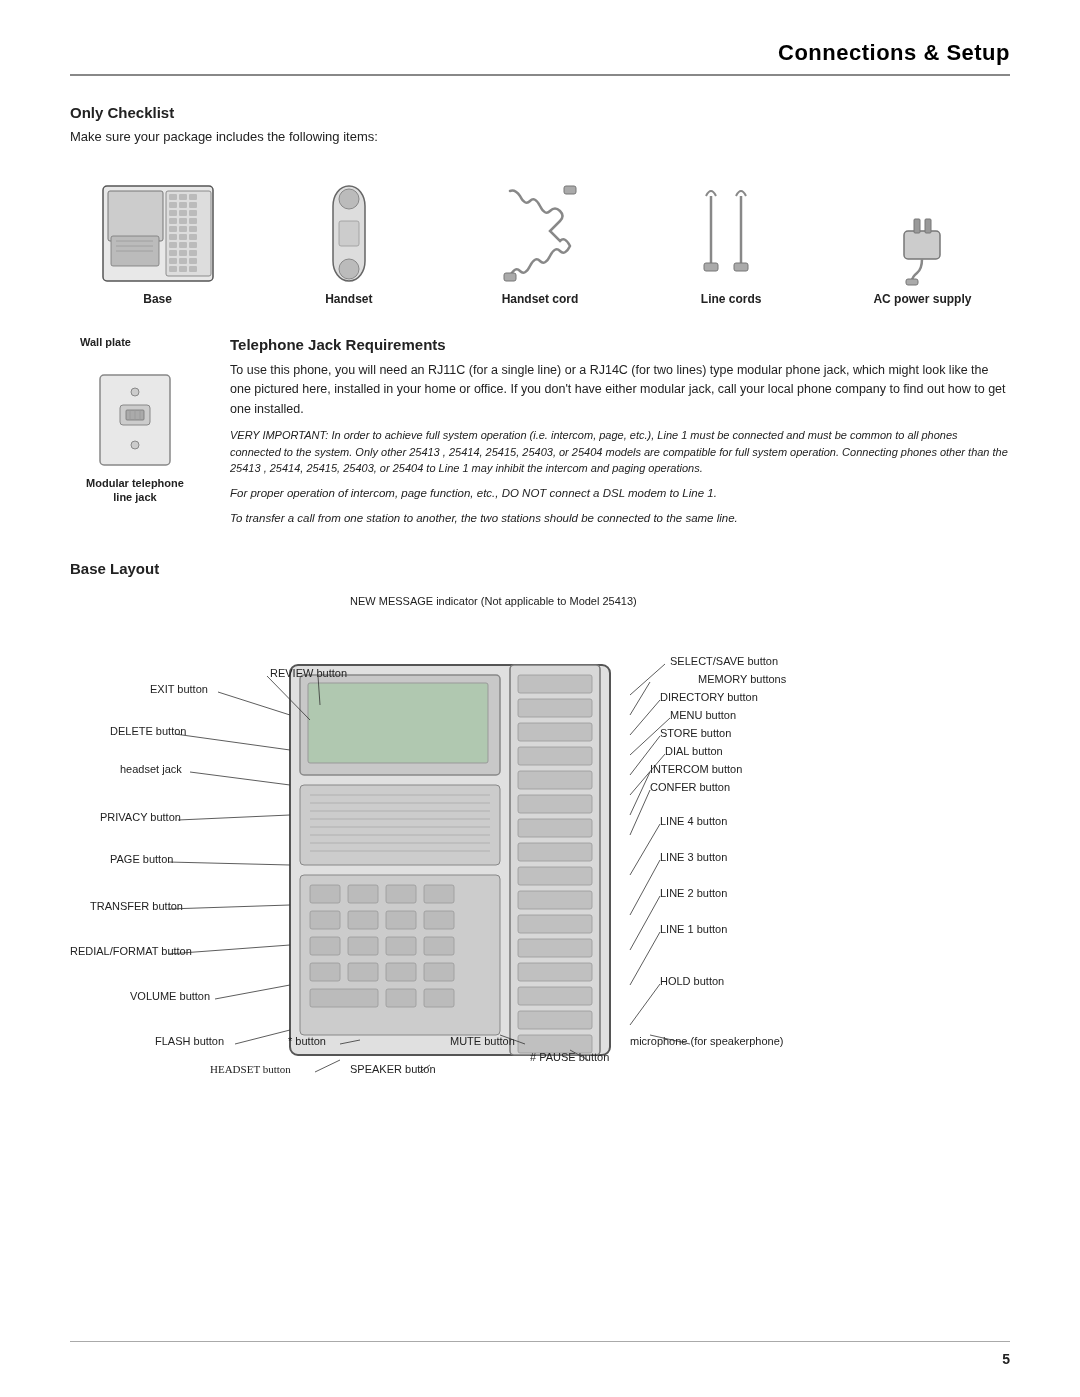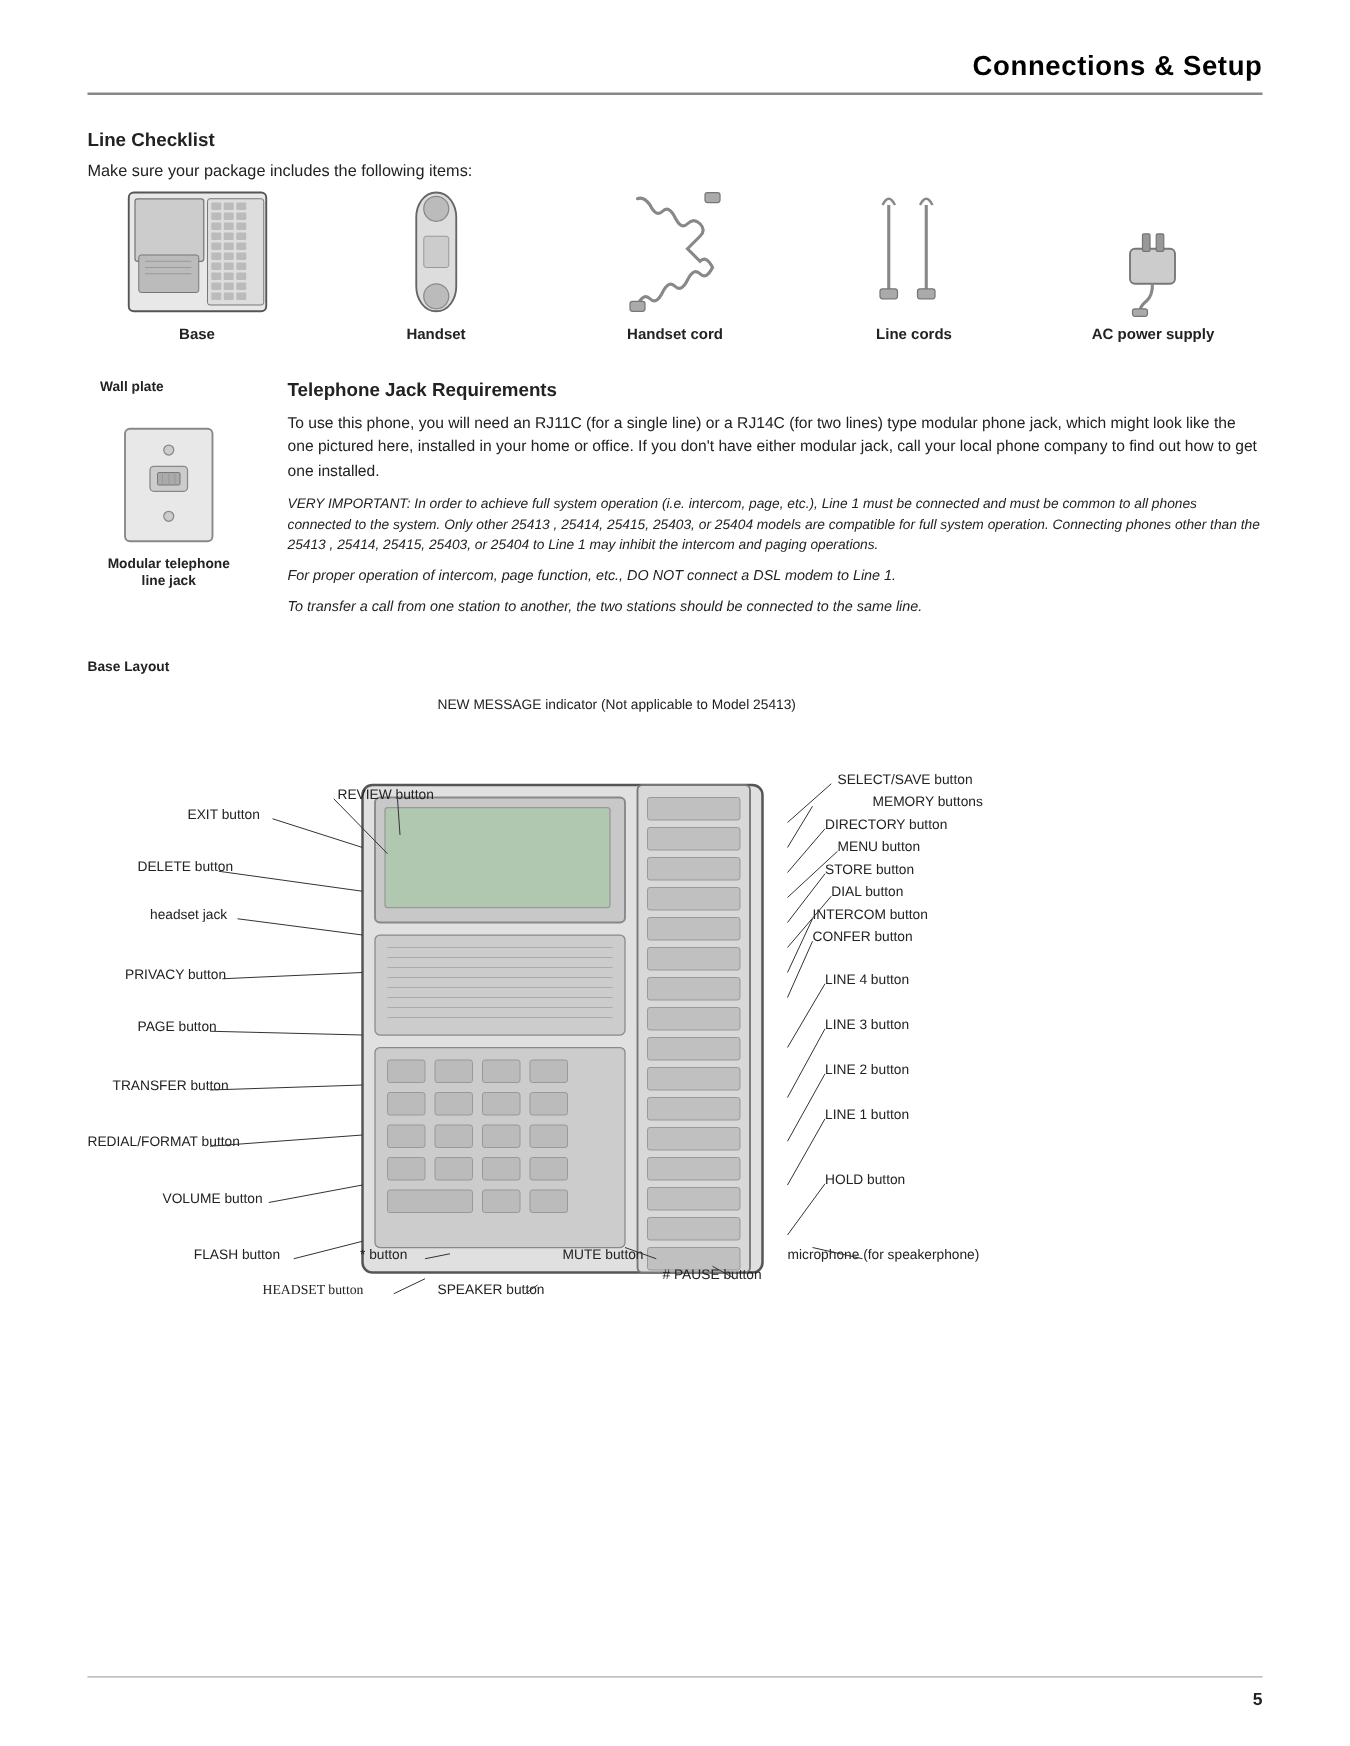--- a/index.html
+++ b/index.html
@@ -41,21 +41,21 @@
       font-weight: bold;
       margin-bottom: 8px;
     }
 
     
     .parts-checklist {
       margin-bottom: 30px;
     }
     .parts-checklist .subtitle {
       font-size: 13px;
-      margin-bottom: 0;
+      margin-bottom: 32px;
     }
     .parts-row {
       display: flex;
       align-items: flex-end;
       gap: 16px;
       margin-bottom: 6px;
     }
     .part-item {
       display: flex;
       flex-direction: column;
@@ -127,21 +127,21 @@
       font-style: italic;
       font-size: 11px;
       line-height: 1.5;
     }
 
     
     .base-layout {
       margin-top: 20px;
     }
     .base-layout-title {
-      font-size: 11px;
+      font-size: 15px;
       font-weight: bold;
       margin-bottom: 18px;
     }
     .diagram-container {
       position: relative;
       width: 100%;
       height: 560px;
     }
     .diagram-label {
       position: absolute;
@@ -170,21 +170,21 @@
 </head>
 <body>
 
 <div class="page">
 
   <div class="page-header">
     <span class="page-title">Connections &amp; Setup</span>
   </div>
 
   <div class="parts-checklist">
-    <div class="section-title">Line Checklist</div>
+    <div class="section-title">Only Checklist</div>
     <div class="subtitle">Make sure your package includes the following items:</div>
 
     <div class="parts-row">
 
       <div class="part-item">
         <div class="part-img">
           <svg width="120" height="105" viewBox="0 0 120 105">
 
             <rect x="5" y="5" width="110" height="95" rx="4" fill="#e8e8e8" stroke="#555" stroke-width="1.5"></rect>
             <rect x="10" y="10" width="55" height="50" rx="2" fill="#ccc" stroke="#777" stroke-width="1"></rect>

